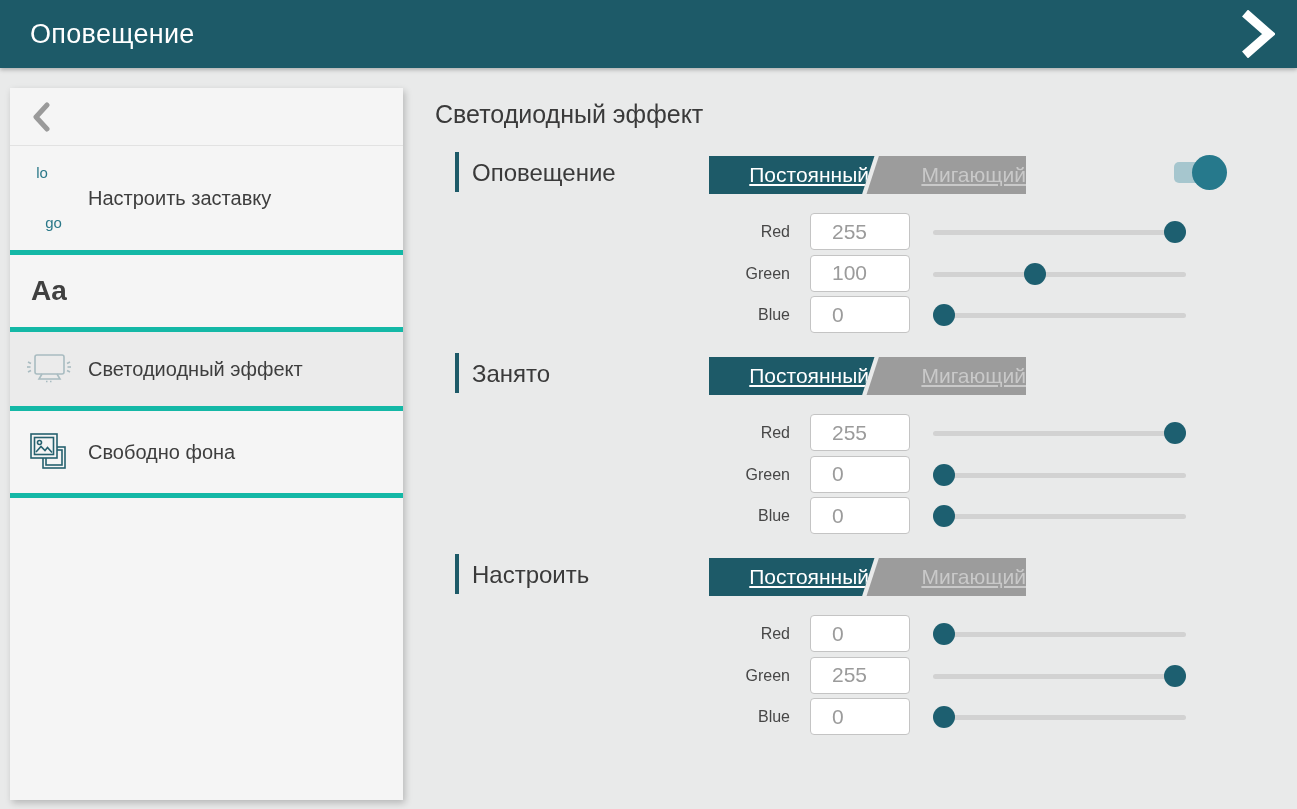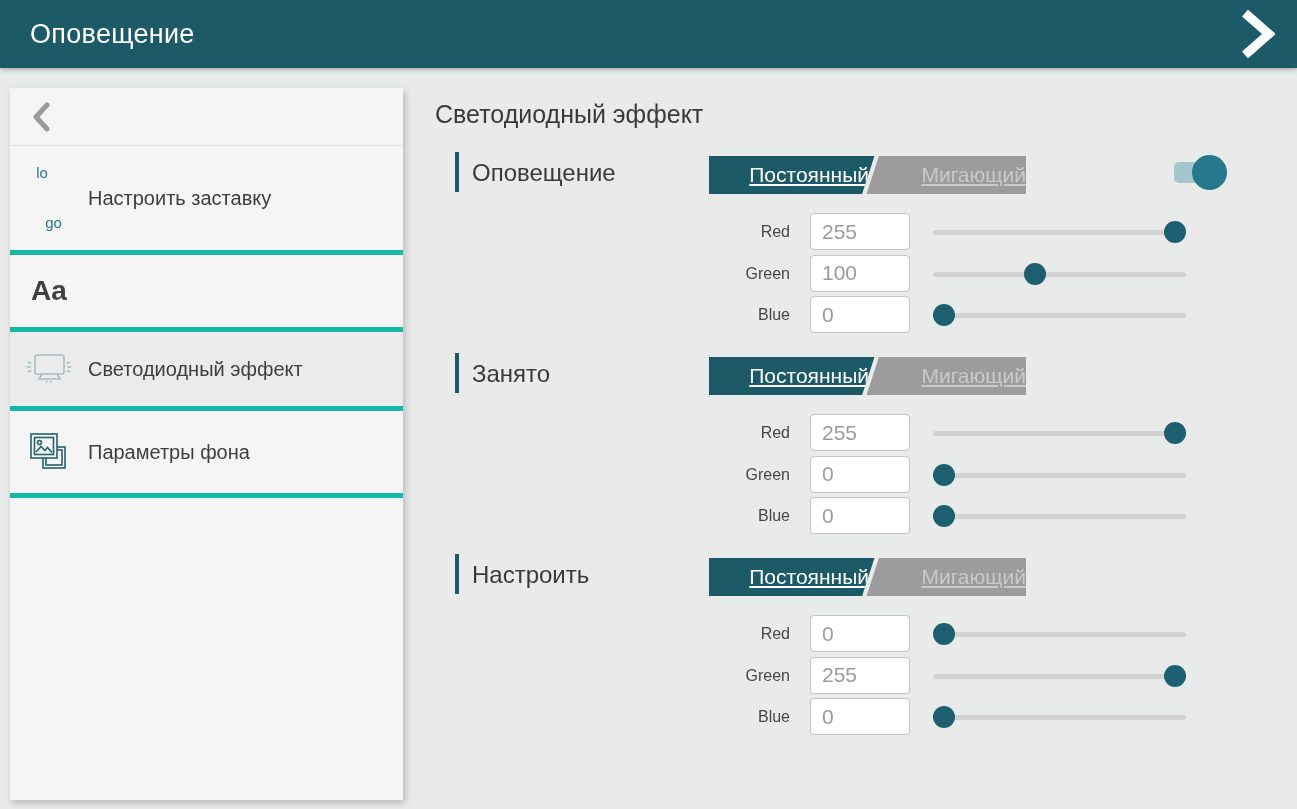--- a/index.html
+++ b/index.html
@@ -56,21 +56,21 @@
   .switch { position:absolute; left:739px; top:3px; width:76px; height:38px; cursor:pointer; }
   .switch-track { position:absolute; left:0; top:9px; width:44px; height:21px; border-radius:5px; background:#a6c6ce; }
   .switch-knob { position:absolute; left:18px; top:2px; width:35px; height:35px; border-radius:50%; background:#26798c; }
 
   .rgb-row { position:absolute; left:0; width:100%; height:38px; }
   .row-0 { top:63px; } .row-1 { top:104.5px; } .row-2 { top:146px; }
   .ch-label { position:absolute; left:180px; width:175px; top:0; height:38px; line-height:38px; text-align:right; font-size:16px; color:#474747; }
   .ch-input {
     position:absolute; left:375px; top:0; width:100px; height:37px;
     border:1px solid #c4c4c4; border-radius:4px; background:#ffffff;
-    font-family:"Liberation Sans", sans-serif; font-size:21px; color:#9b9b9b; padding-left:11px;
+    font-family:"Liberation Sans", sans-serif; font-size:21px; color:#9b9b9b; padding-left:21px;
   }
   .slider { position:absolute; left:498px; top:0; width:253px; height:38px; }
   .slider-track { position:absolute; left:0; top:17px; width:253px; height:5px; border-radius:3px; background:#d2d2d2; cursor:pointer; }
   .slider-thumb { position:absolute; top:8px; width:22px; height:22px; border-radius:50%; background:#1d5f70; cursor:pointer; }
 </style>
 </head>
 <body>
 
 <div class="header">
   <div class="header-title">Оповещение</div>
@@ -129,21 +129,21 @@
         <g stroke="#26616f" stroke-width="1.6" fill="#f5f5f5">
           <rect x="15" y="16" width="22" height="21"></rect>
           <rect x="18" y="19" width="16" height="15" fill="none"></rect>
           <rect x="3" y="3" width="26" height="24" fill="#f5f5f5"></rect>
           <rect x="6.5" y="6.5" width="19" height="17" fill="none"></rect>
           <circle cx="11.5" cy="11.5" r="2" fill="none"></circle>
           <path d="M8,21 L13,15.5 L17,19.5 L19.5,16.5 L24,21.5" fill="none"></path>
         </g>
       </svg>
     </div>
-    <div class="side-label">Параметры фона</div>
+    <div class="side-label">Свободно фона</div>
   </div>
 </div>
 
 <div class="main-title">Светодиодный эффект</div>
 
 <div class="section" style="top:150px;">
   <div class="sec-bar"></div>
   <div class="sec-title">Оповещение</div>
   <div class="mode-toggle">
     <div class="mode-seg mode-solid">

